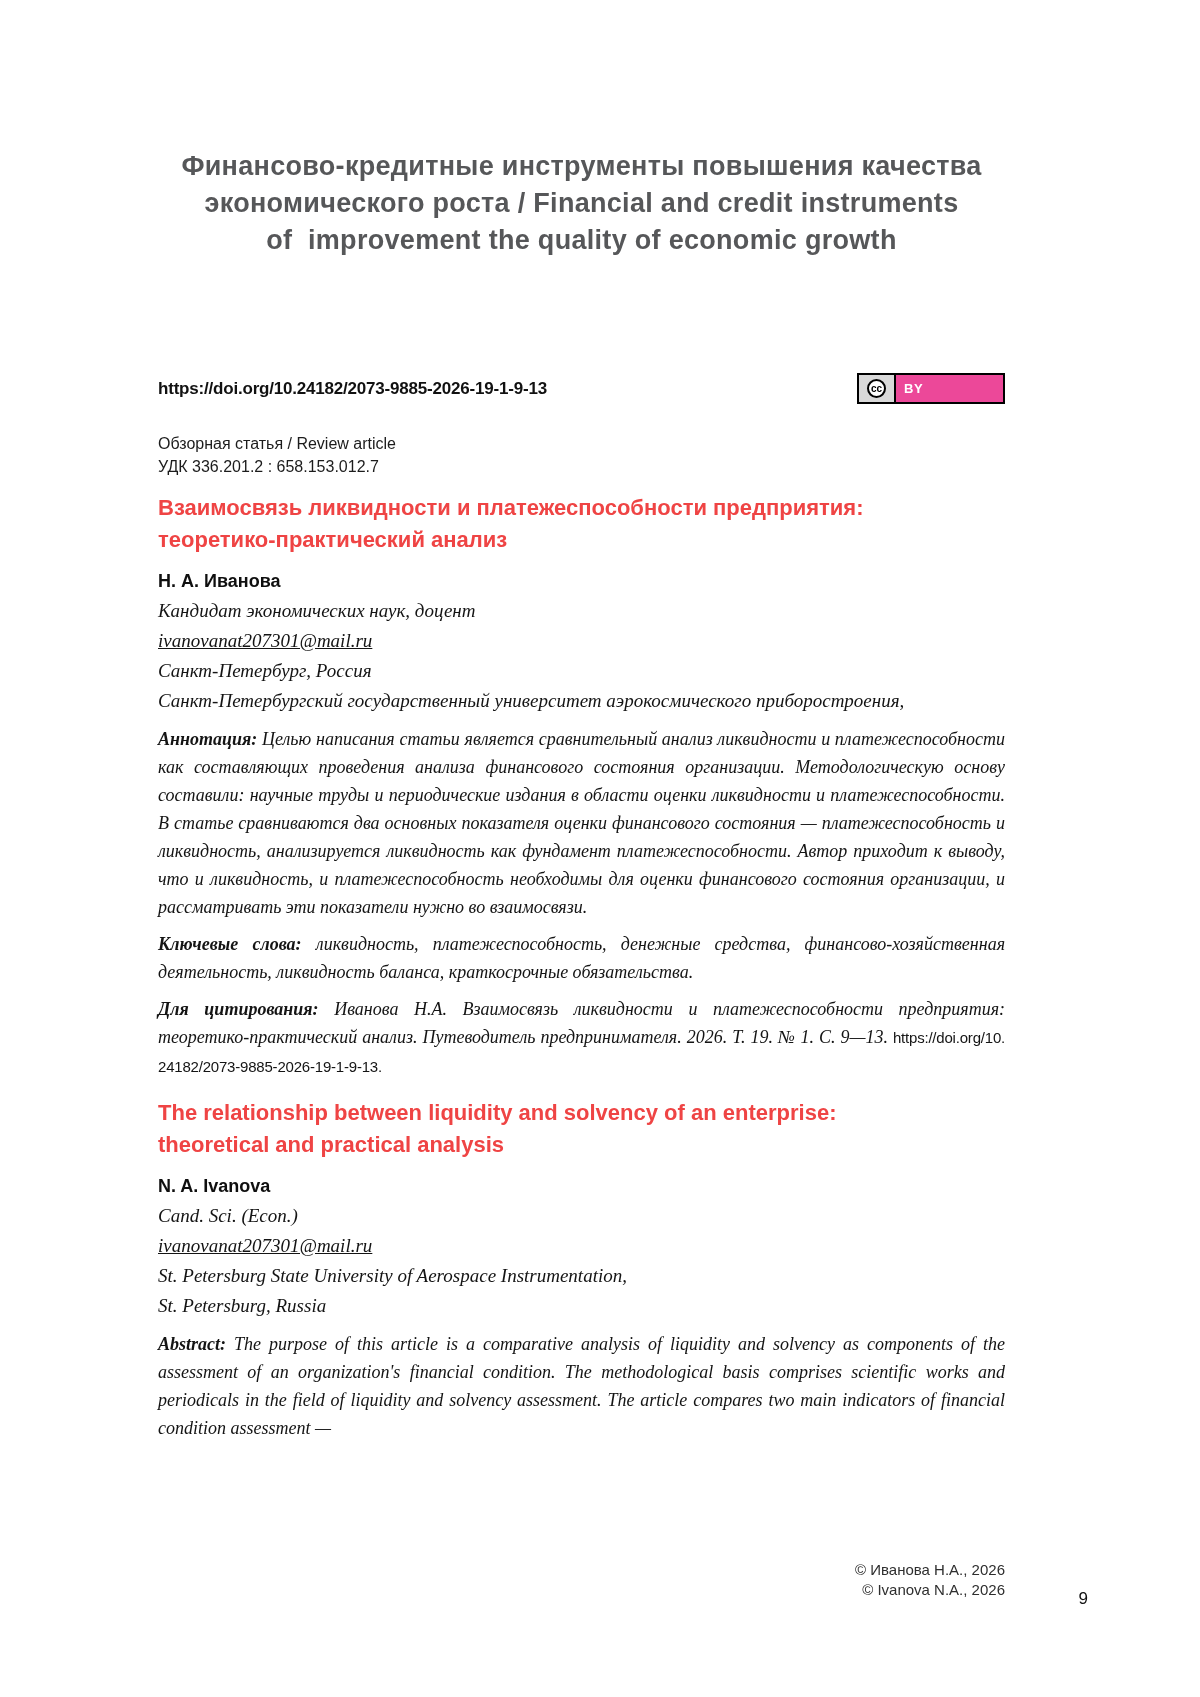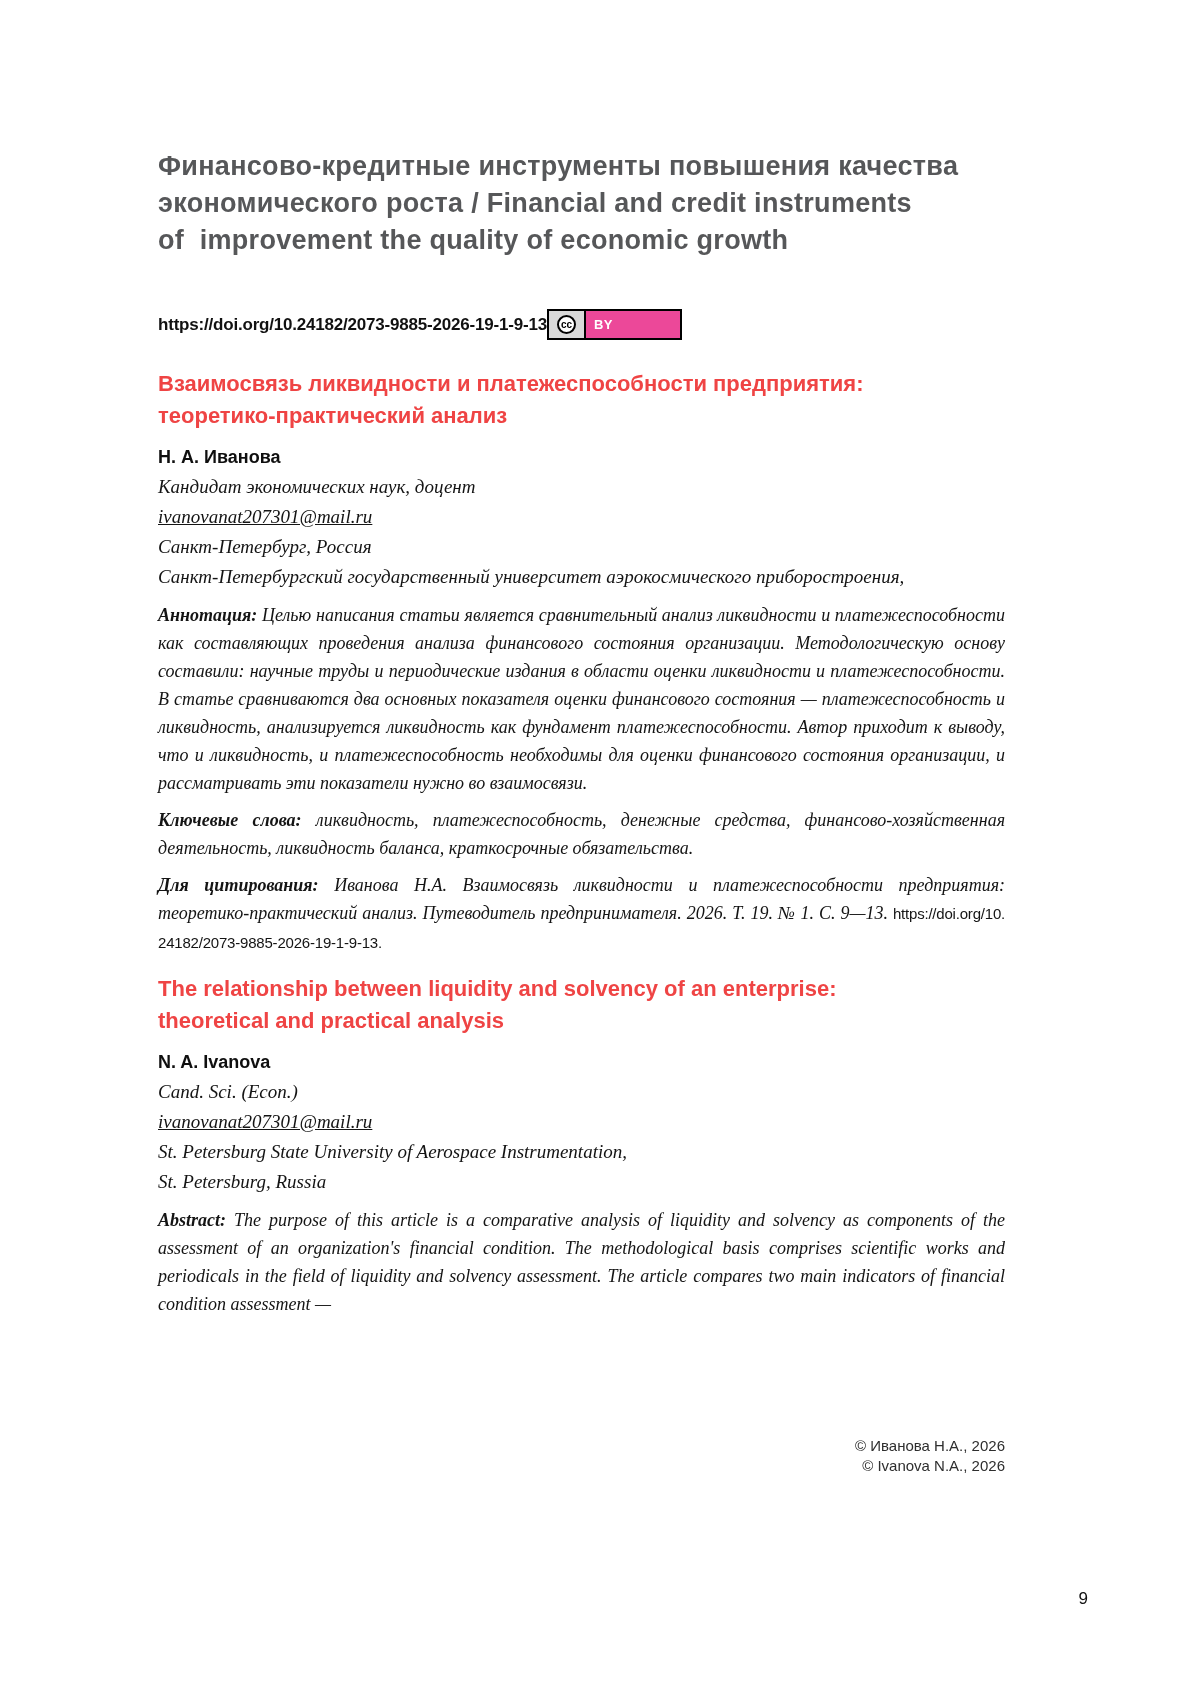--- a/index.html
+++ b/index.html
@@ -14,40 +14,41 @@
     font-family: "Liberation Sans", sans-serif;
     padding: 148px 195px 0 158px;
     overflow: hidden;
   }
   .running-head {
     font-weight: bold;
     font-size: 27px;
     line-height: 37px;
     letter-spacing: 0.3px;
     color: #565759;
-    text-align: left;
+    text-align: center;
     white-space: pre;
-    margin-bottom: 50px;
+    margin-bottom: 114px;
   }
   .doi-row {
     display: flex;
+    justify-content: space-between;
     align-items: center;
     margin-bottom: 28px;
   }
   .doi-link {
     font-weight: bold;
     font-size: 17px;
     letter-spacing: -0.2px;
     color: #111111;
     text-decoration: none;
   }
   .cc-badge {
     display: flex;
     align-items: stretch;
-    width: 135px;
+    width: 148px;
     height: 31px;
     border: 2px solid #000000;
     background: #000000;
     cursor: pointer;
   }
   .cc-left {
     background: #d9d9d9;
     width: 37px;
     display: flex;
     align-items: center;
@@ -145,20 +146,24 @@
   <div class="doi-row">
     <a class="doi-link" href="#">https://doi.org/10.24182/2073-9885-2026-19-1-9-13</a>
     <div class="cc-badge">
       <span class="cc-left">
         <span class="cc-circle">cc</span>
       </span>
       <span class="cc-right">BY</span>
     </div>
   </div>
 
+  <div class="meta-block">
+    <div>Обзорная статья / Review article</div>
+    <div>УДК 336.201.2 : 658.153.012.7</div>
+  </div>
 
   <h1 class="article-title">Взаимосвязь ликвидности и платежеспособности предприятия:
 теоретико-практический анализ</h1>
 
   <div class="author-block">
     <div class="author-name">Н. А. Иванова</div>
     <div class="serif-line">Кандидат экономических наук, доцент</div>
     <div class="serif-line">
       <a class="email-link" href="#">ivanovanat207301@mail.ru</a>
     </div>

